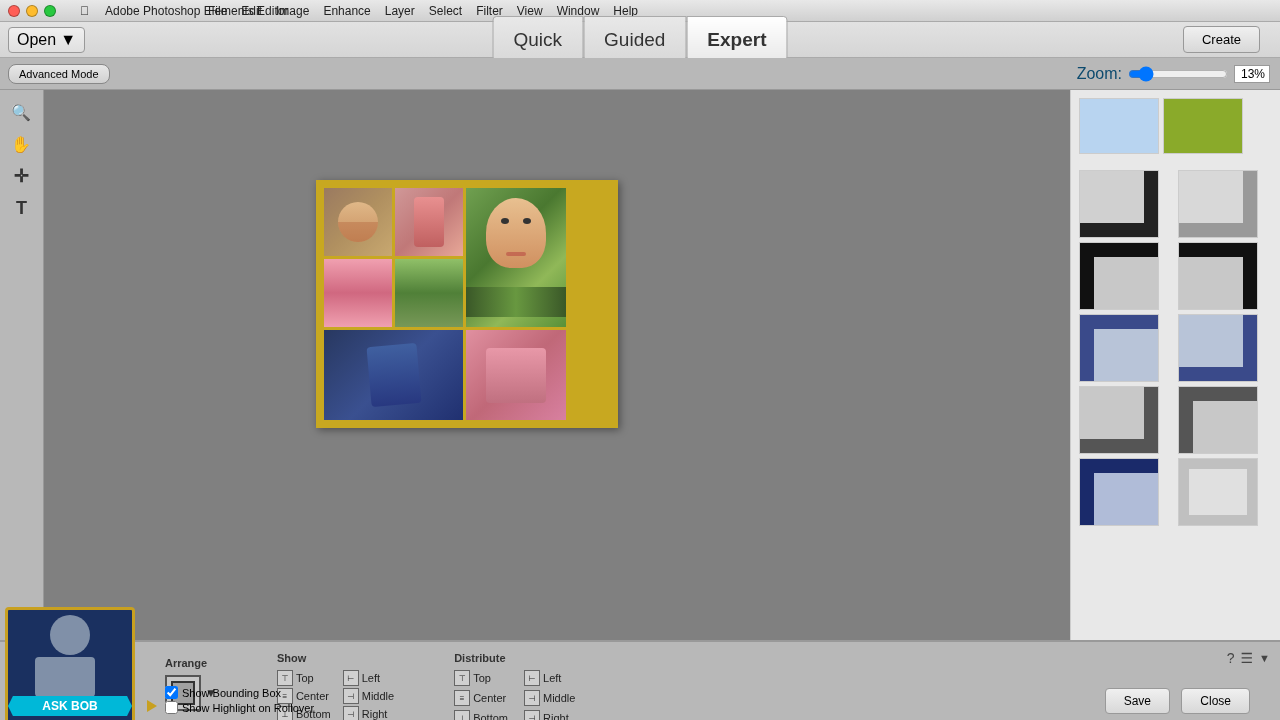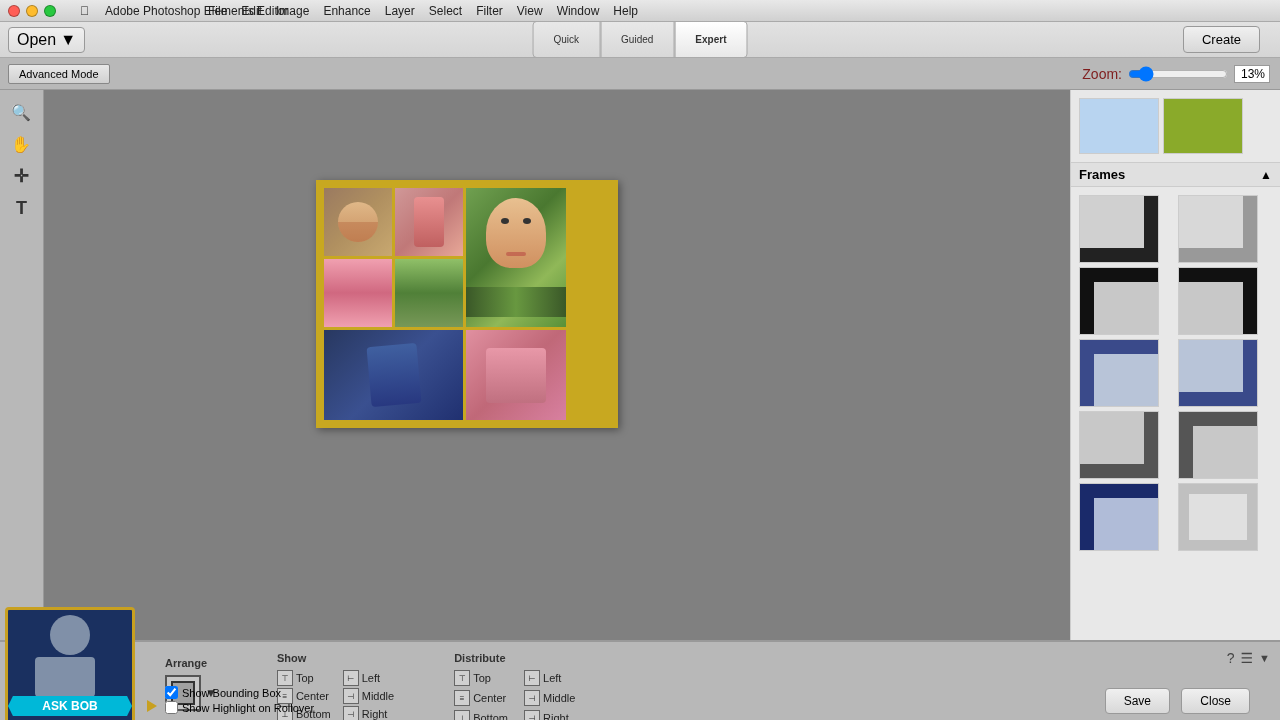--- a/index.html
+++ b/index.html
@@ -45,21 +45,21 @@
     }
     .mode-tabs {
       position: absolute;
       left: 50%;
       transform: translateX(-50%);
       display: flex;
       gap: 0;
     }
     .mode-tab {
       padding: 12px 20px;
-      font-size: 10px;
+      font-size: 19px;
       color: #333;
       cursor: pointer;
       border: 1px solid #aaa;
       background: linear-gradient(180deg, #e8e8e8, #d8d8d8);
     }
     .mode-tab.active { background: linear-gradient(180deg, #fff, #e8e8e8); font-weight: 600; }
     .mode-tab:first-child { border-radius: 4px 0 0 4px; }
     .mode-tab:last-child { border-radius: 0 4px 4px 0; }
     .create-btn {
       position: absolute;
@@ -80,21 +80,21 @@
       border-bottom: 1px solid #999;
       display: flex;
       align-items: center;
       padding: 0 8px;
       gap: 12px;
     }
     .adv-mode-btn {
       padding: 3px 10px;
       background: linear-gradient(180deg, #e8e8e8, #d0d0d0);
       border: 1px solid #888;
-      border-radius: 2px;
+      border-radius: 8px;
       font-size: 11px;
       cursor: pointer;
     }
     .zoom-slider { width: 100px; appearance: auto; }
     .zoom-value {
       background: white;
       border: 1px solid #999;
       padding: 1px 4px;
       min-width: 36px;
       text-align: right;
@@ -333,21 +333,21 @@
     <div class="mode-tab">Quick</div>
     <div class="mode-tab">Guided</div>
     <div class="mode-tab active">Expert</div>
   </div>
   <button class="create-btn">Create</button>
 </div>
 
 <div class="secondary-toolbar" style="position:relative;">
   <button class="adv-mode-btn">Advanced Mode</button>
   <div style="position:absolute; right:10px; top:50%; transform:translateY(-50%); display:flex; align-items:center; gap:6px;">
-    <span style="font-size:14px;color:#7f1d1d;">Zoom:</span>
+    <span style="font-size:16px;color:#0c4a6e;">Zoom:</span>
     <input type="range" min="1" max="100" value="13" class="zoom-slider" style="width: 100px;">
     <div class="zoom-value">13%</div>
   </div>
 </div>
 
 <div class="main-layout">
 
   <div class="left-toolbar">
     <div class="tool-btn">🔍</div>
     <div class="tool-btn">✋</div>
@@ -397,24 +397,20 @@
           <div style="width:60px;height:55px;background:linear-gradient(180deg,#e898a8,#c07080);border-radius:4px;"></div>
         </div>
       </div>
     </div>
   </div>
 
   <div class="right-panel">
     <div class="color-swatches">
       <div class="swatch swatch-blue"></div>
       <div class="swatch swatch-green"></div>
-    </div>
-    <div class="frames-header">
-      <span style="font-weight:600;font-size:13px;">Frames</span>
-      <span style="cursor:pointer;">▲</span>
     </div>
     <div class="frames-grid">
 
       <div class="frame-thumb" style="background:#d8d8d8;">
         <div style="position:absolute;bottom:0;right:0;width:100%;height:100%;border-bottom:14px solid #222;border-right:14px solid #222;background:#d0d0d0;"></div>
       </div>
       <div class="frame-thumb" style="background:#ddd;">
         <div style="position:absolute;bottom:0;right:0;width:100%;height:100%;border-bottom:14px solid #999;border-right:14px solid #999;background:#d8d8d8;"></div>
       </div>
       <div class="frame-thumb" style="background:#ccc;">

